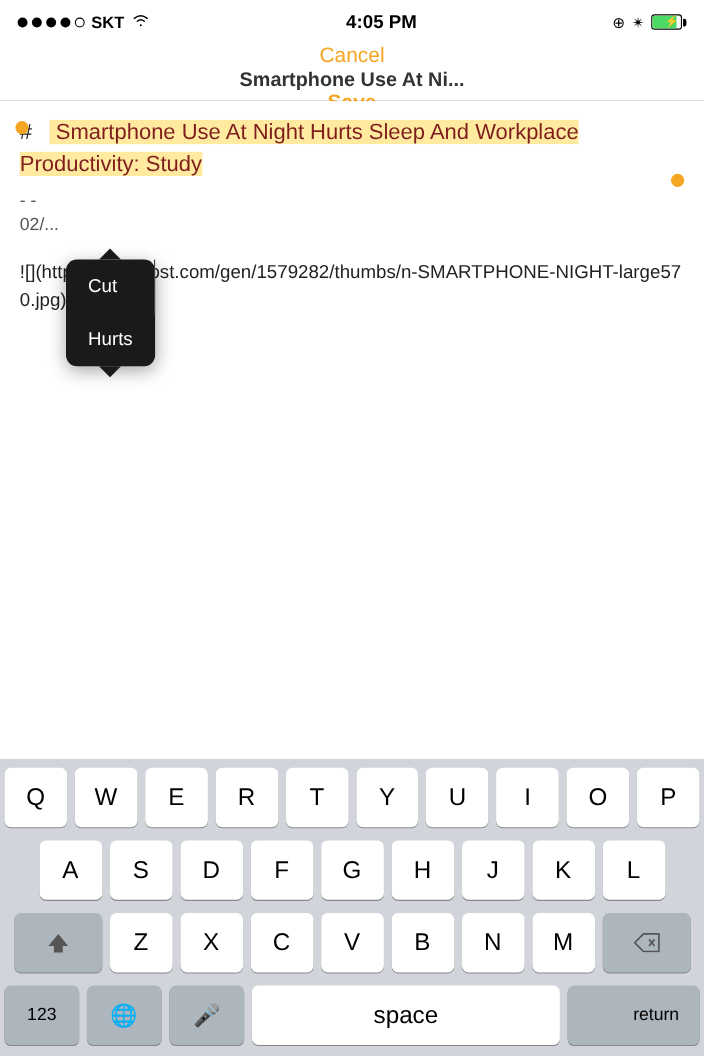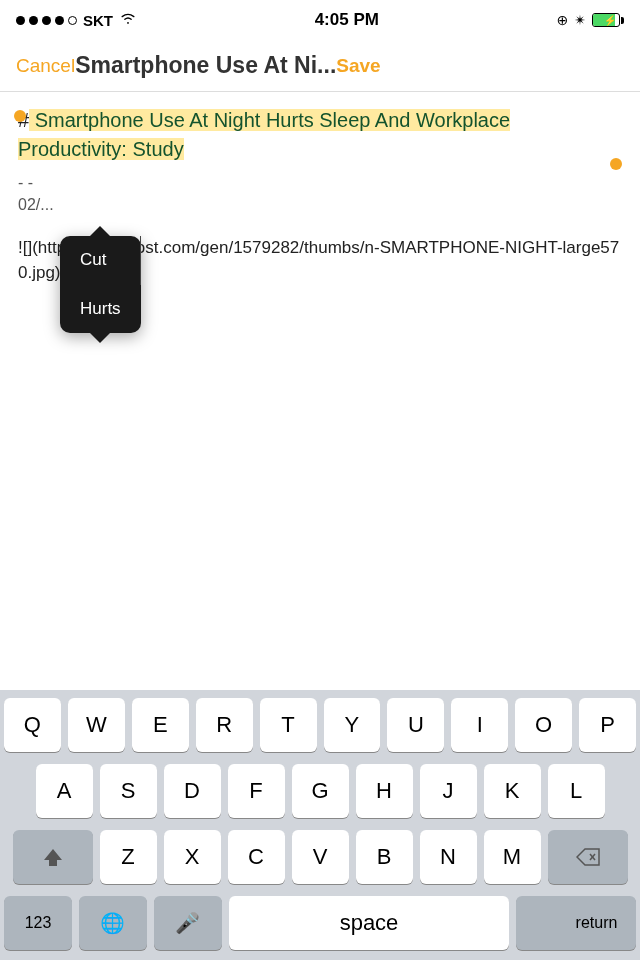--- a/index.html
+++ b/index.html
@@ -76,28 +76,29 @@
     }
 
     
     .nav-bar {
       display: flex;
       align-items: center;
       height: 52px;
       padding: 0 16px;
       border-bottom: 1px solid #ddd;
       background: #fff;
+      flex-direction: column;
     }
     .nav-cancel {
       font-size: 19px;
       color: #f5a623;
       font-weight: 400;
     }
     .nav-title {
-      font-size: 23px;
+      font-size: 18px;
       font-weight: 600;
       color: #333;
     }
     .nav-save {
       font-size: 19px;
       color: #f5a623;
       font-weight: 600;
     }
 
     
@@ -118,22 +119,23 @@
     .hash-prefix {
       font-size: 20px;
       font-weight: 400;
       color: #222;
     }
 
     .selected-text {
       background: #ffeaa0;
       font-size: 20px;
       font-weight: 400;
-      color: #14532d;
+      color: #7f1d1d;
       line-height: 1.45;
+      margin-left: 16px;
     }
 
     .editor-sub {
       font-size: 16px;
       color: #555;
       margin-top: 8px;
       line-height: 1.4;
     }
 
     .editor-link {

